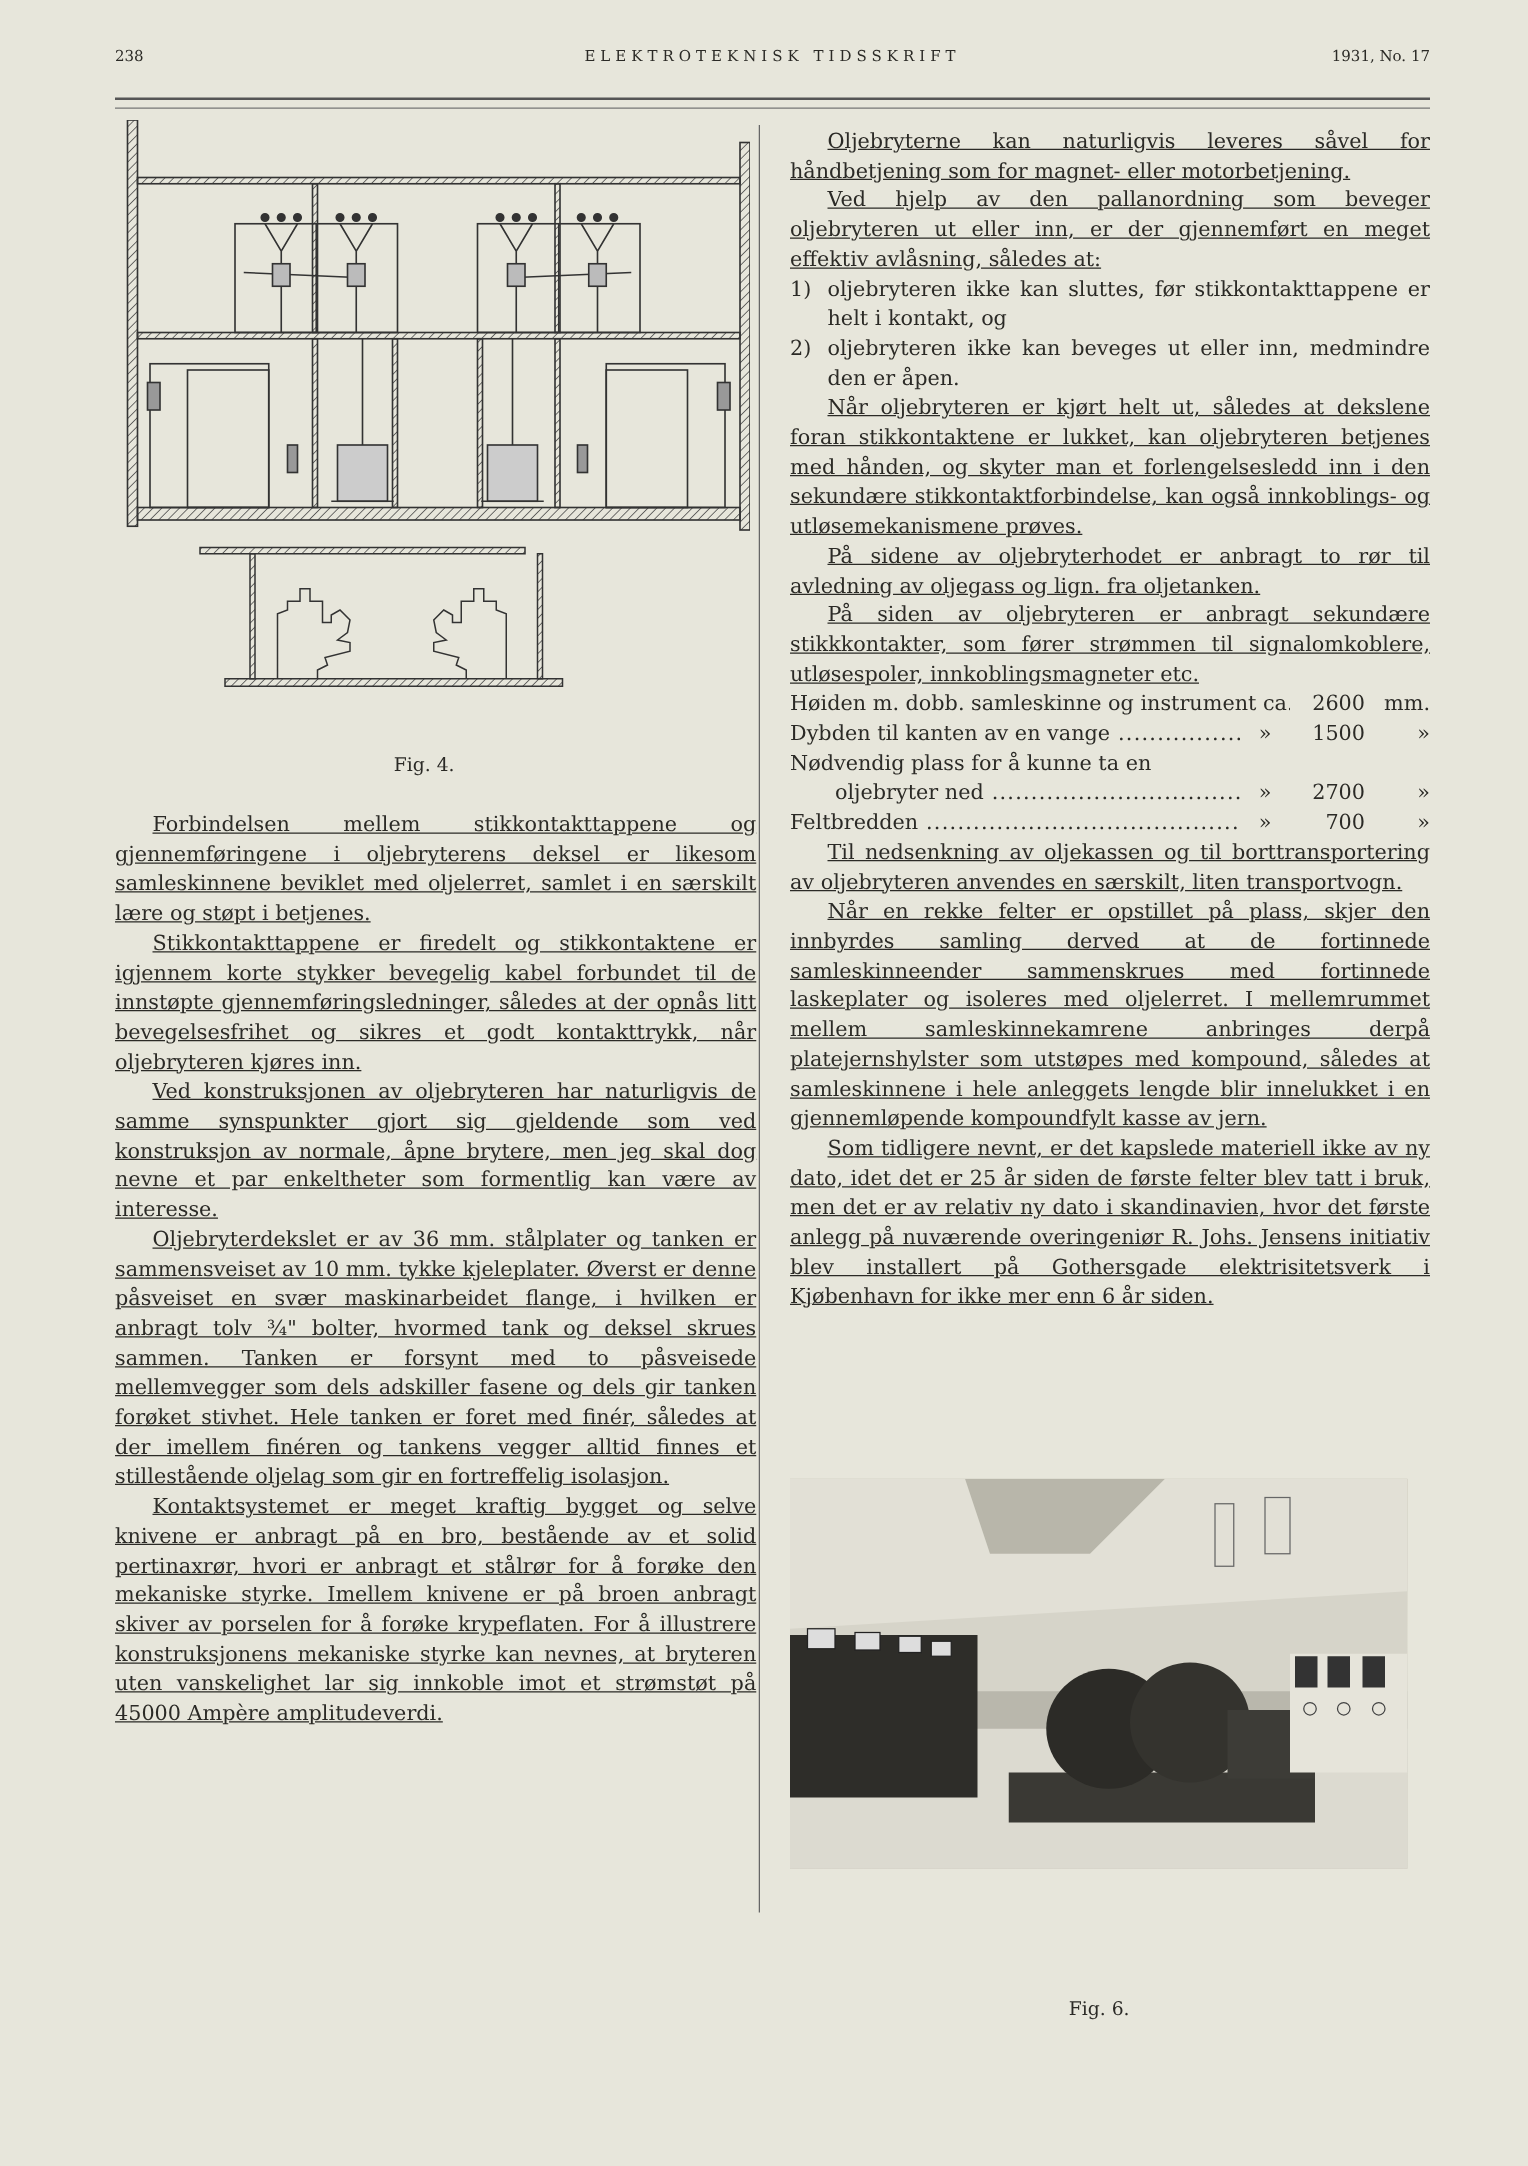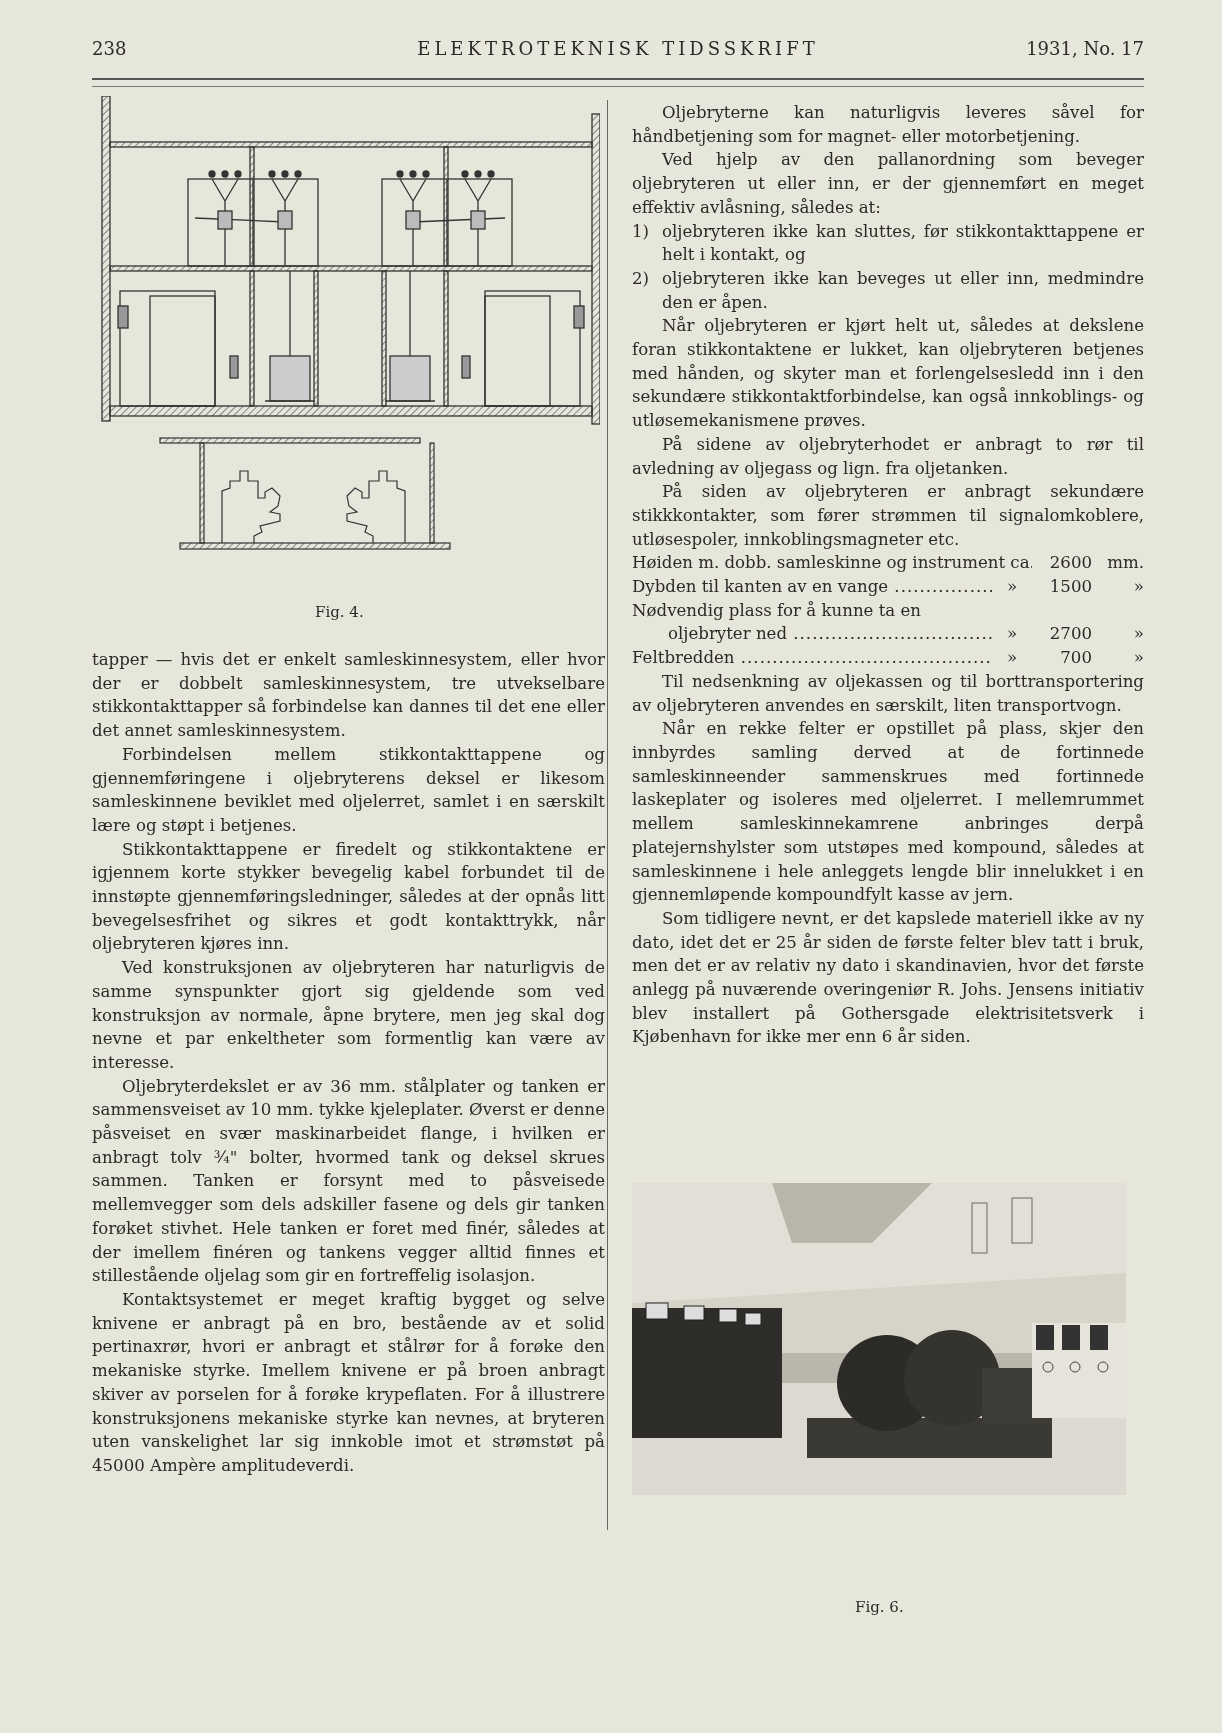--- a/index.html
+++ b/index.html
@@ -2,28 +2,28 @@
 <html><head>
 <meta charset="utf-8">
 <style>
   html, body { margin:0; padding:0; }
   body {
     width:1222px; height:1733px; position:relative; overflow:hidden;
     background:#e7e6db;
     font-family:"DejaVu Serif","Liberation Serif",serif;
     color:#2b2a26;
   }
-  .header { position:absolute; top:38px; left:92px; width:1052px; height:30px; font-size:18px; }
+  .header { position:absolute; top:38px; left:92px; width:1052px; height:30px; font-size:12px; }
   .header .pg { position:absolute; left:0; top:0; }
   .header .title { position:absolute; left:0; right:0; top:0; text-align:center; letter-spacing:4px; }
   .header .issue { position:absolute; right:0; top:0; }
   .rule { position:absolute; top:78px; left:92px; width:1052px; height:6px; border-top:2px solid #555; border-bottom:1px solid #777; }
   .colsep { position:absolute; left:607px; top:100px; width:1px; height:1430px; background:#666; }
   .col { position:absolute; font-size:16.6px; line-height:23.7px; text-align:justify; }
-  .col p { margin:0; text-indent:30px; }
+  .col p { margin:0; text-indent:30px;text-decoration:underline; }
   .col p.noind { text-indent:0; }
   .col .li { display:flex; }
   .col .li .n { width:30px; flex:none; }
   .col .li .t { flex:1; }
   .left { left:92px; top:648px; width:513px; }
   .right { left:632px; top:101px; width:512px; }
   .dims { margin:0; }
   .dims .row { display:flex; white-space:nowrap; }
   .dims .lab { flex:1; overflow:hidden; }
   .dims .lab::after { content:" ........................................................................................."; letter-spacing:1px; }
@@ -125,21 +125,20 @@
     <rect x="100" y="347" width="4" height="100" fill="url(#hatch)"></rect>
     <rect x="330" y="347" width="4" height="100" fill="url(#hatch)"></rect>
     <rect x="80" y="447" width="270" height="6" fill="url(#hatch)"></rect>
     <path d="M122 447 V395 L130 392 V385 L140 385 V375 L148 375 V385 L158 385 V402 L165 402 V396 L172 392 L180 400 L178 410 L170 416 L180 418 L180 425 L160 430 L162 436 L154 440 L154 447"></path>
     <path d="M305 447 V395 L297 392 V385 L287 385 V375 L279 375 V385 L269 385 V402 L262 402 V396 L255 392 L247 400 L249 410 L257 416 L247 418 L247 425 L267 430 L265 436 L273 440 L273 447"></path>
   </g>
 </svg>
 <div class="cap" style="left:315px; top:603px;">Fig. 4.</div>
 
 <div class="col left">
-  <p class="noind">tapper — hvis det er enkelt samleskinnesystem, eller hvor der er dobbelt samleskinnesystem, tre utvekselbare stikkontakttapper så forbindelse kan dannes til det ene eller det annet samleskinnesystem.</p>
   <p>Forbindelsen mellem stikkontakttappene og gjennemføringene i oljebryterens deksel er likesom samleskinnene beviklet med oljelerret, samlet i en særskilt lære og støpt i betjenes.</p>
   <p>Stikkontakttappene er firedelt og stikkontaktene er igjennem korte stykker bevegelig kabel forbundet til de innstøpte gjennemføringsledninger, således at der opnås litt bevegelsesfrihet og sikres et godt kontakttrykk, når oljebryteren kjøres inn.</p>
   <p>Ved konstruksjonen av oljebryteren har naturligvis de samme synspunkter gjort sig gjeldende som ved konstruksjon av normale, åpne brytere, men jeg skal dog nevne et par enkeltheter som formentlig kan være av interesse.</p>
   <p>Oljebryterdekslet er av 36 mm. stålplater og tanken er sammensveiset av 10 mm. tykke kjeleplater. Øverst er denne påsveiset en svær maskinarbeidet flange, i hvilken er anbragt tolv ¾" bolter, hvormed tank og deksel skrues sammen. Tanken er forsynt med to påsveisede mellemvegger som dels adskiller fasene og dels gir tanken forøket stivhet. Hele tanken er foret med finér, således at der imellem finéren og tankens vegger alltid finnes et stillestående oljelag som gir en fortreffelig isolasjon.</p>
   <p>Kontaktsystemet er meget kraftig bygget og selve knivene er anbragt på en bro, bestående av et solid pertinaxrør, hvori er anbragt et stålrør for å forøke den mekaniske styrke. Imellem knivene er på broen anbragt skiver av porselen for å forøke krypeflaten. For å illustrere konstruksjonens mekaniske styrke kan nevnes, at bryteren uten vanskelighet lar sig innkoble imot et strømstøt på 45000 Ampère amplitudeverdi.</p>
 </div>
 
 <div class="col right">
   <p>Oljebryterne kan naturligvis leveres såvel for håndbetjening som for magnet- eller motorbetjening.</p>
   <p>Ved hjelp av den pallanordning som beveger oljebryteren ut eller inn, er der gjennemført en meget effektiv avlåsning, således at:</p>

